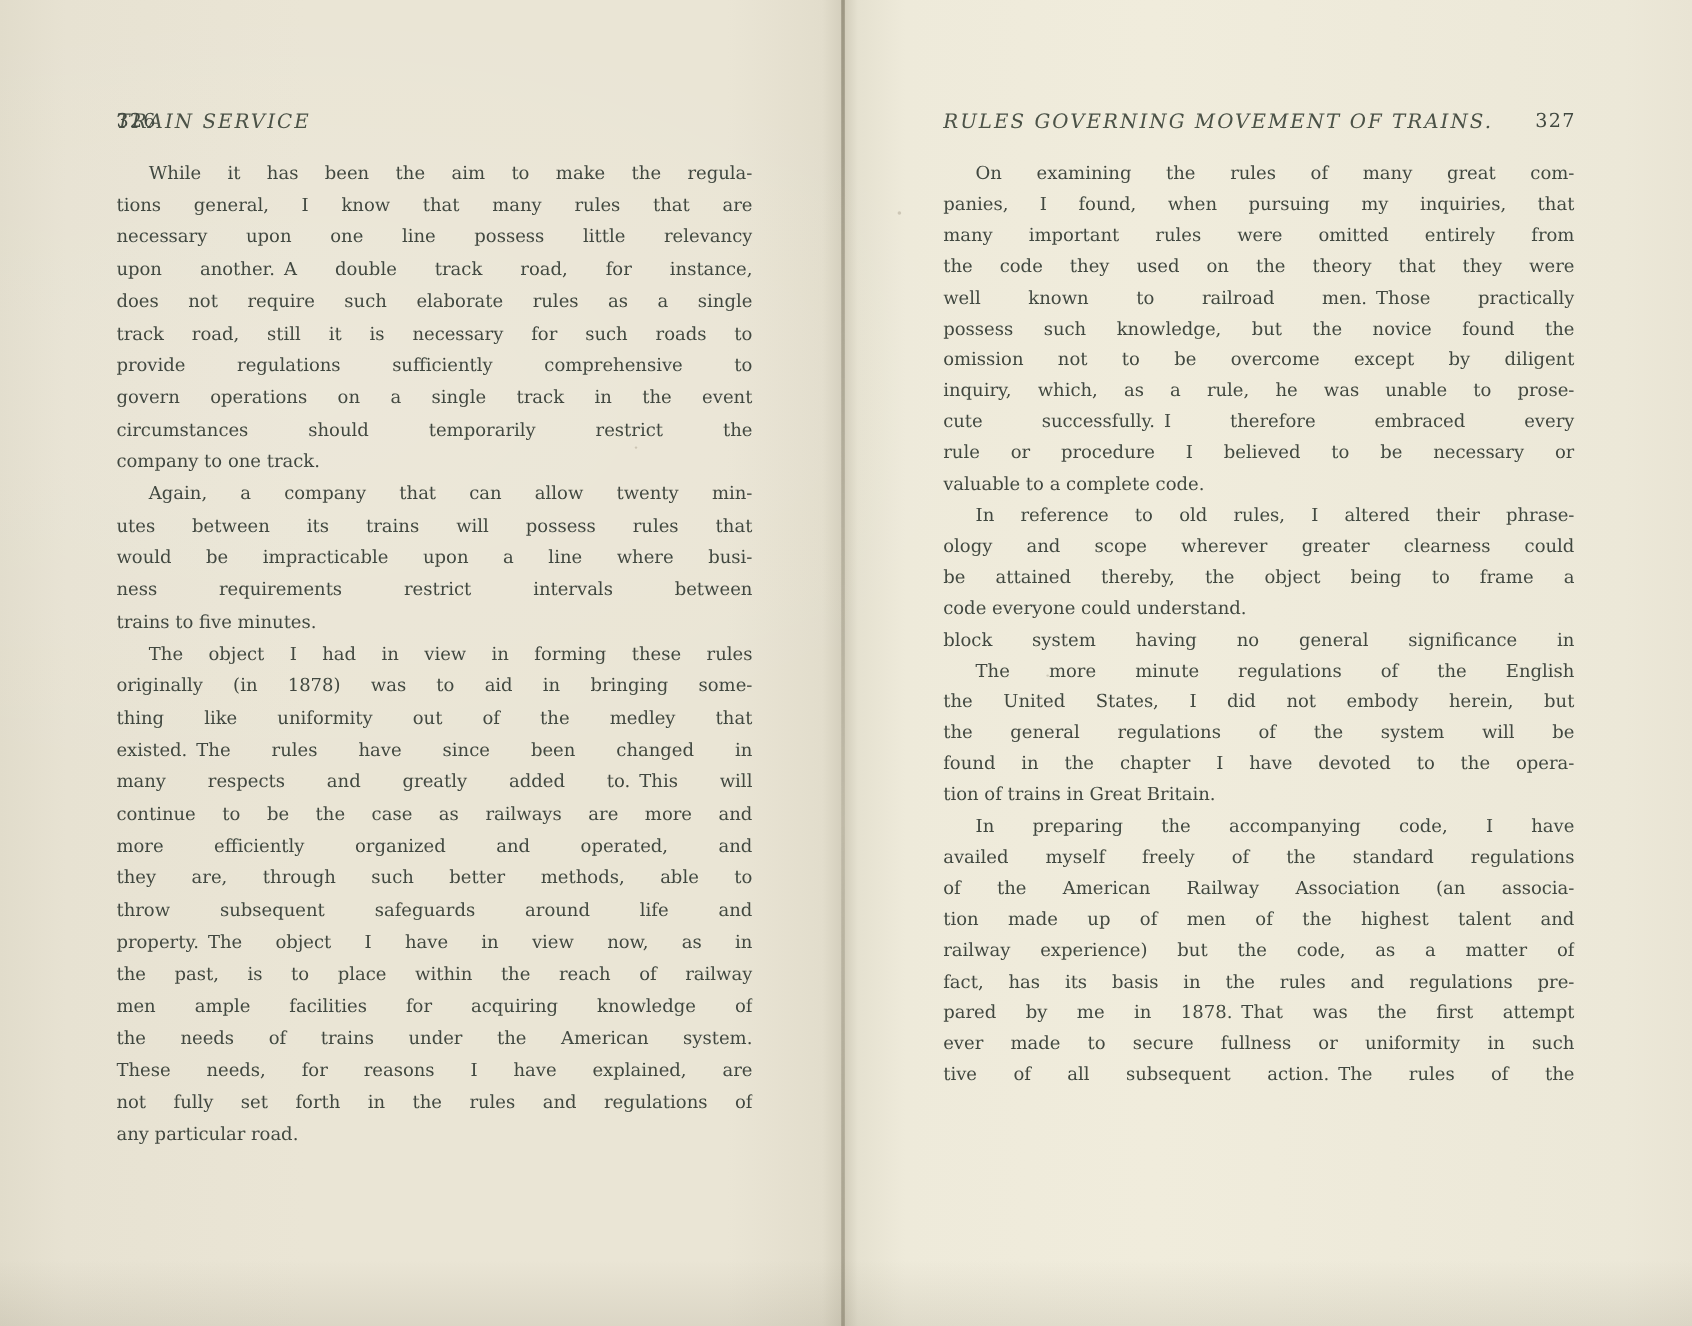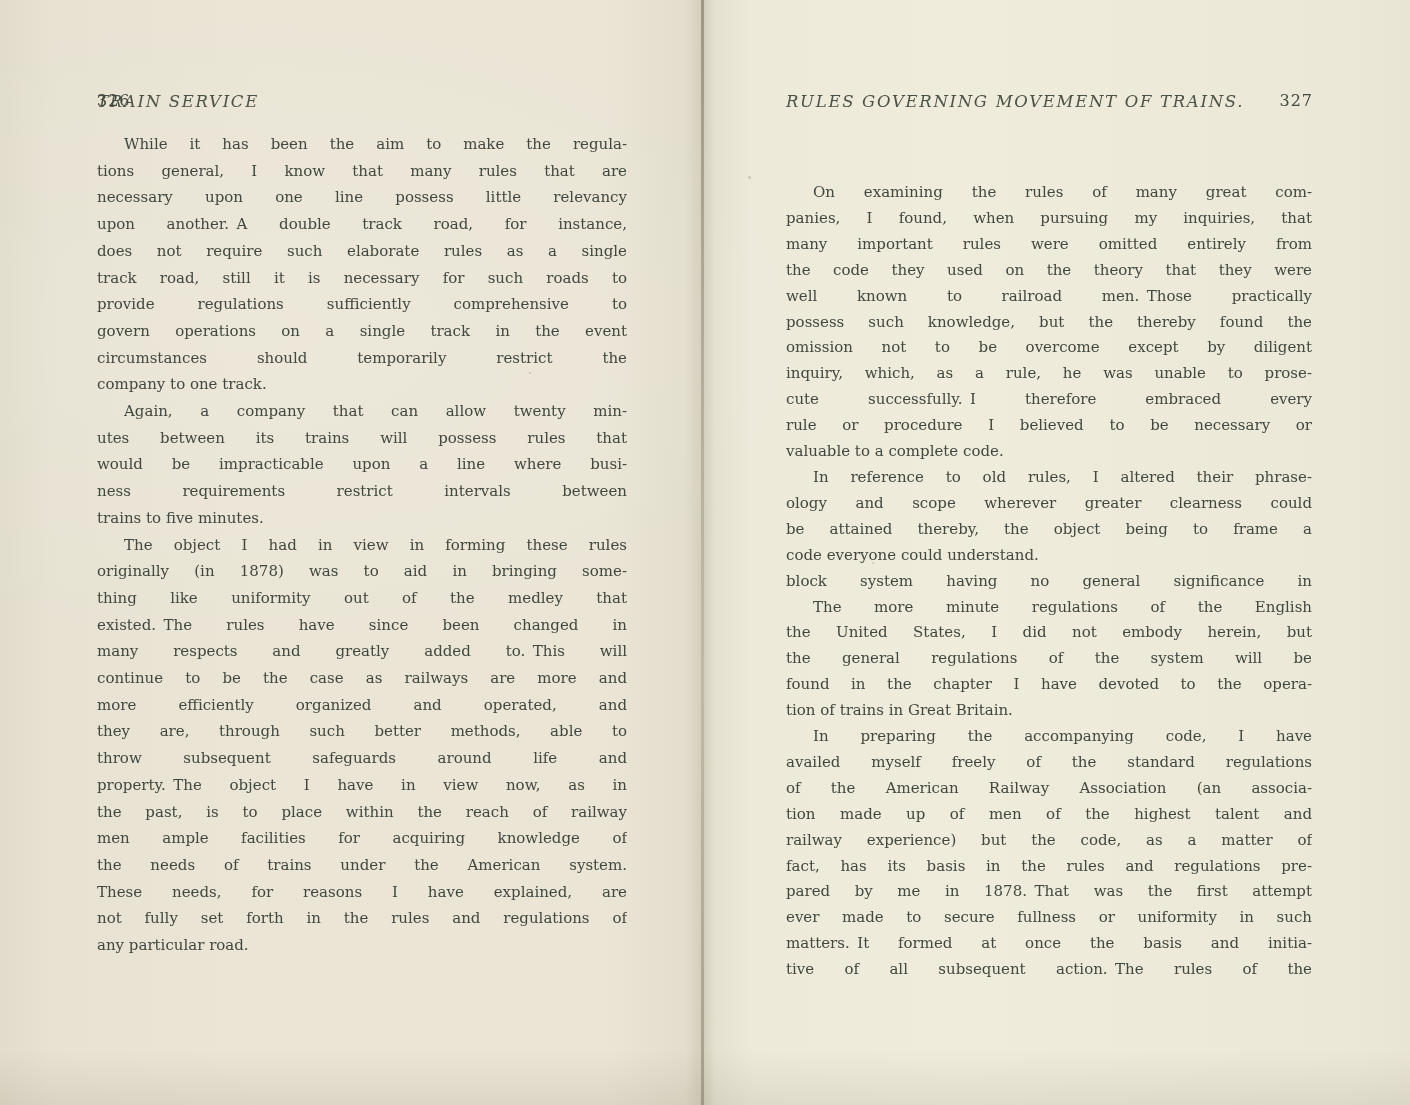--- a/index.html
+++ b/index.html
@@ -47,21 +47,21 @@
   .running-head.right-head .head-title{ padding-right:28px; }
   .folio{
     position:absolute; top:-1px; font-size:16px; letter-spacing:1px;
     color:var(--ink); font-style:normal;
   }
   .folio-left{ left:0; }
   .folio-right{ right:0; }
 
   .page-body{ position:absolute; font-size:15px; }
   .page-left-body{ left:97px;  top:131px; width:530px; line-height:26.7px; }
-  .page-right-body{ left:786px; top:132px; width:526px; line-height:25.9px;margin-top:48px; }
+  .page-right-body{ left:786px; top:132px; width:526px; line-height:25.9px; }
 
   .para{ margin:0; }
   .line{
     display:block;
     text-align:justify;
     text-align-last:justify;
     overflow:hidden;
     white-space:nowrap;
   }
   .line{ white-space:normal; }
@@ -128,21 +128,21 @@
       <span class="head-title">RULES GOVERNING MOVEMENT OF TRAINS.</span>
       <span class="folio folio-right">327</span>
     </header>
     <div class="page-body page-right-body">
         <p class="para">
           <span class="line first">On examining the rules of many great com-</span>
           <span class="line">panies, I found, when pursuing my inquiries, that</span>
           <span class="line">many important rules were omitted entirely from</span>
           <span class="line">the code they used on the theory that they were</span>
           <span class="line">well known to railroad men. Those practically</span>
-          <span class="line">possess such knowledge, but the thereby found the</span>
+          <span class="line">possess such knowledge, but the novice found the</span>
           <span class="line">omission not to be overcome except by diligent</span>
           <span class="line">inquiry, which, as a rule, he was unable to prose-</span>
           <span class="line">cute successfully. I therefore embraced every</span>
           <span class="line">rule or procedure I believed to be necessary or</span>
           <span class="line last">valuable to a complete code.</span>
         </p>
         <p class="para">
           <span class="line first">In reference to old rules, I altered their phrase-</span>
           <span class="line">ology and scope wherever greater clearness could</span>
           <span class="line">be attained thereby, the object being to frame a</span>
@@ -158,18 +158,17 @@
         </p>
         <p class="para">
           <span class="line first">In preparing the accompanying code, I have</span>
           <span class="line">availed myself freely of the standard regulations</span>
           <span class="line">of the American Railway Association (an associa-</span>
           <span class="line">tion made up of men of the highest talent and</span>
           <span class="line">railway experience) but the code, as a matter of</span>
           <span class="line">fact, has its basis in the rules and regulations pre-</span>
           <span class="line">pared by me in 1878. That was the first attempt</span>
           <span class="line">ever made to secure fullness or uniformity in such</span>
-          <span class="line">matters. It formed at once the basis and initia-</span>
           <span class="line">tive of all subsequent action. The rules of the</span>
         </p>
       </div>
   </section>
 </div>
 
 </body></html>

